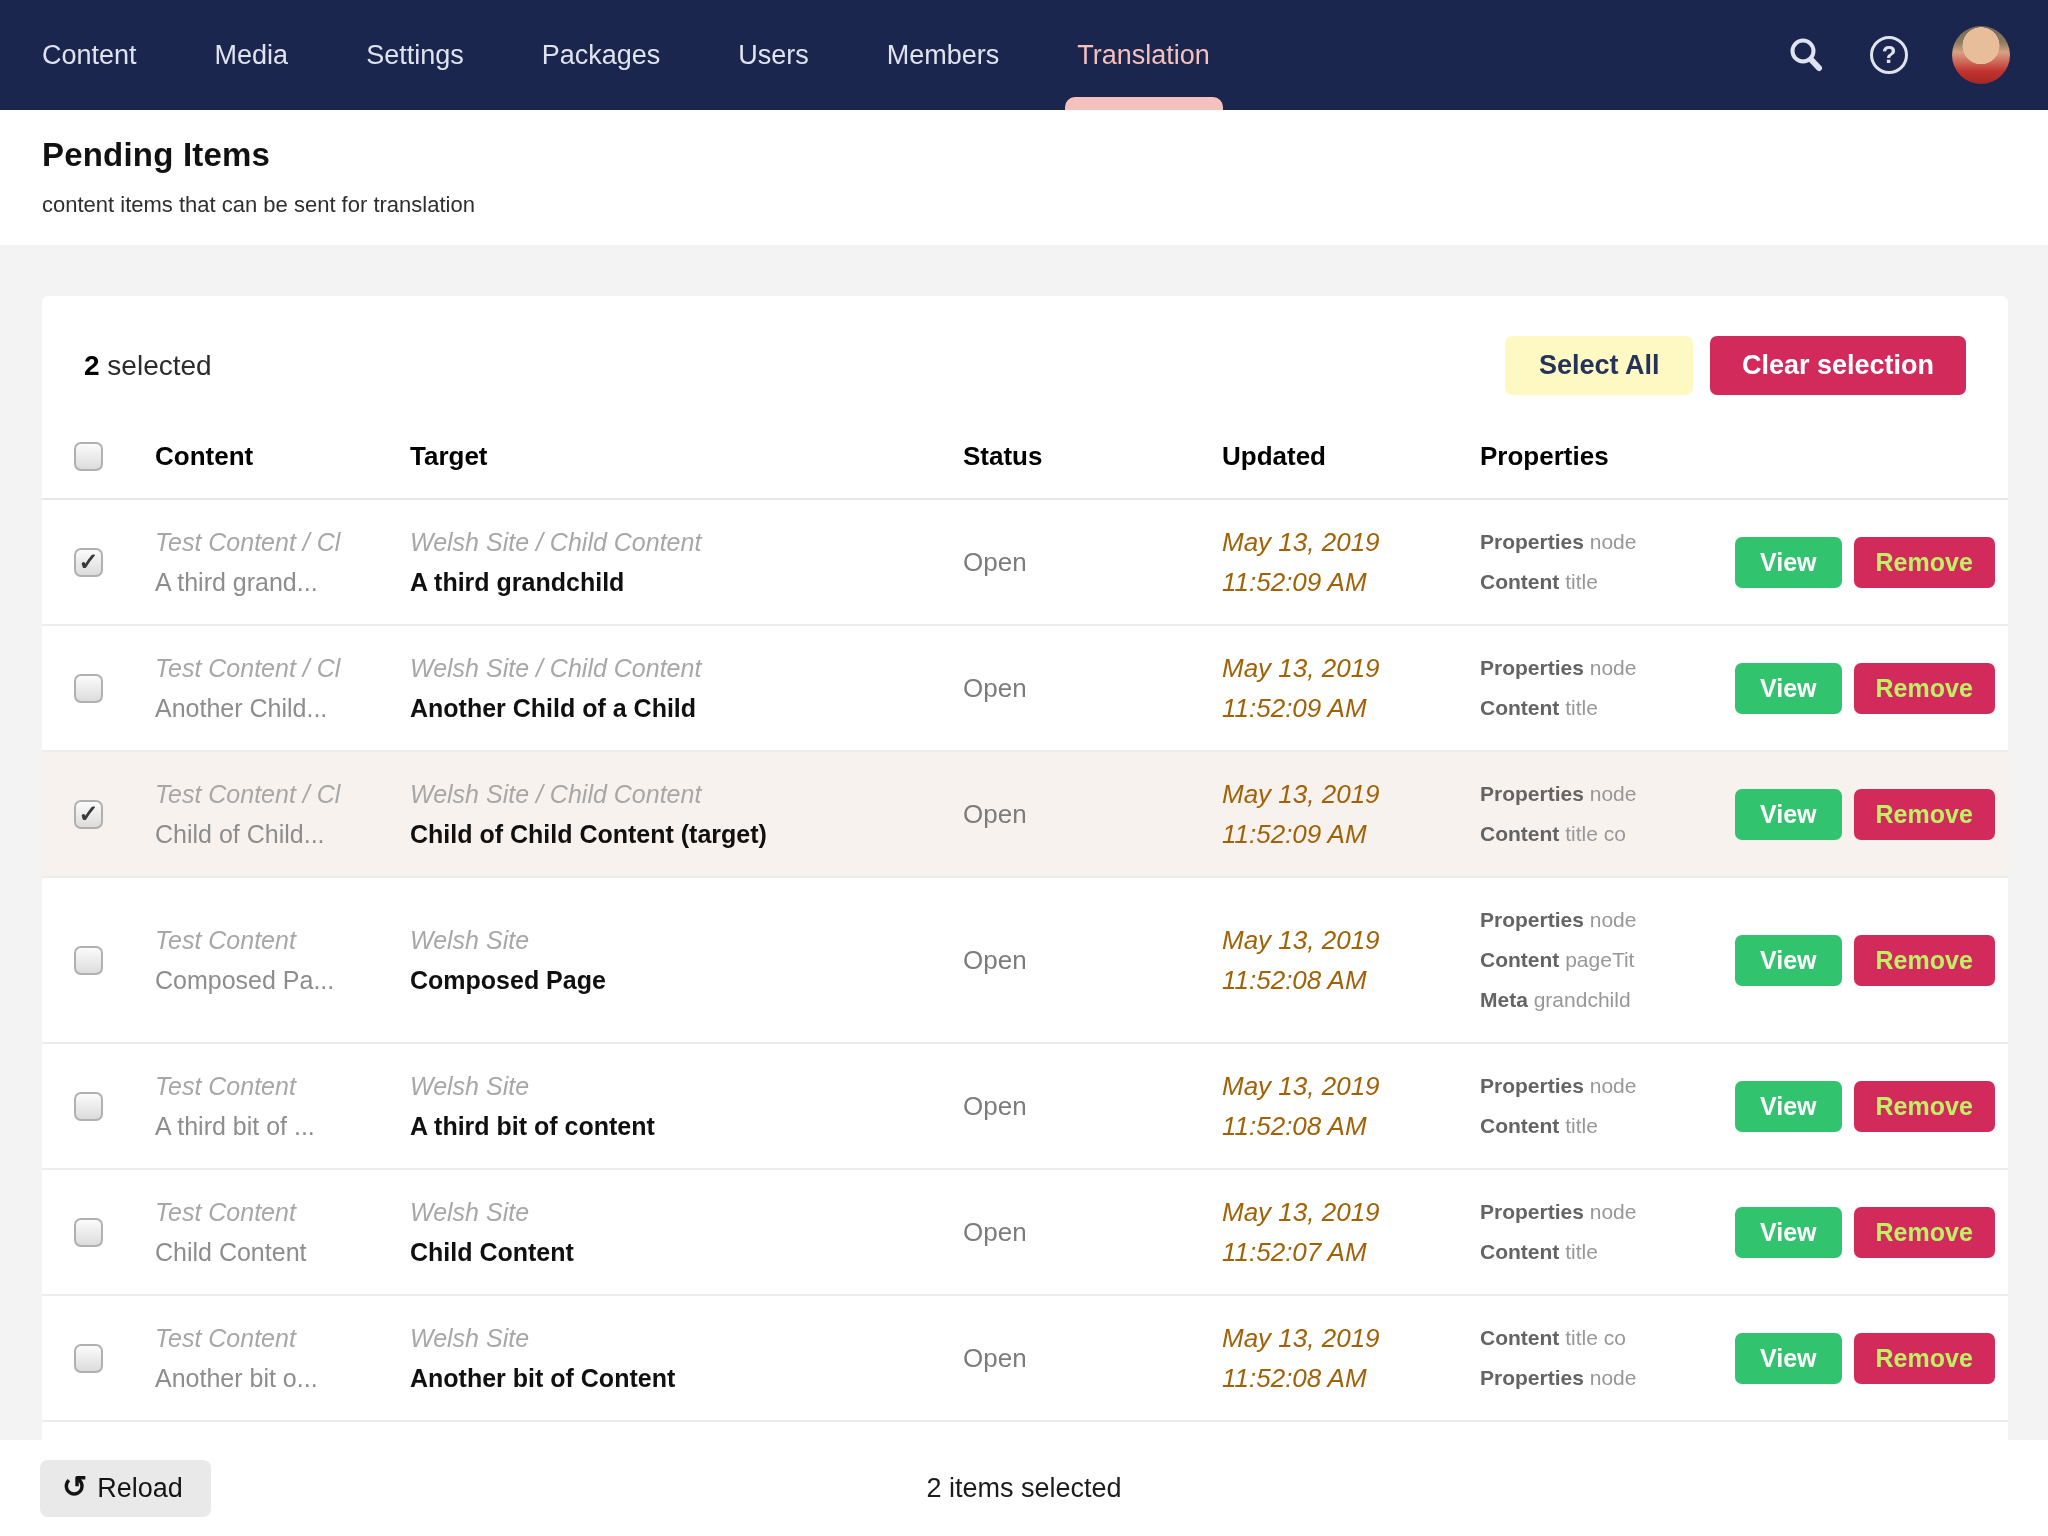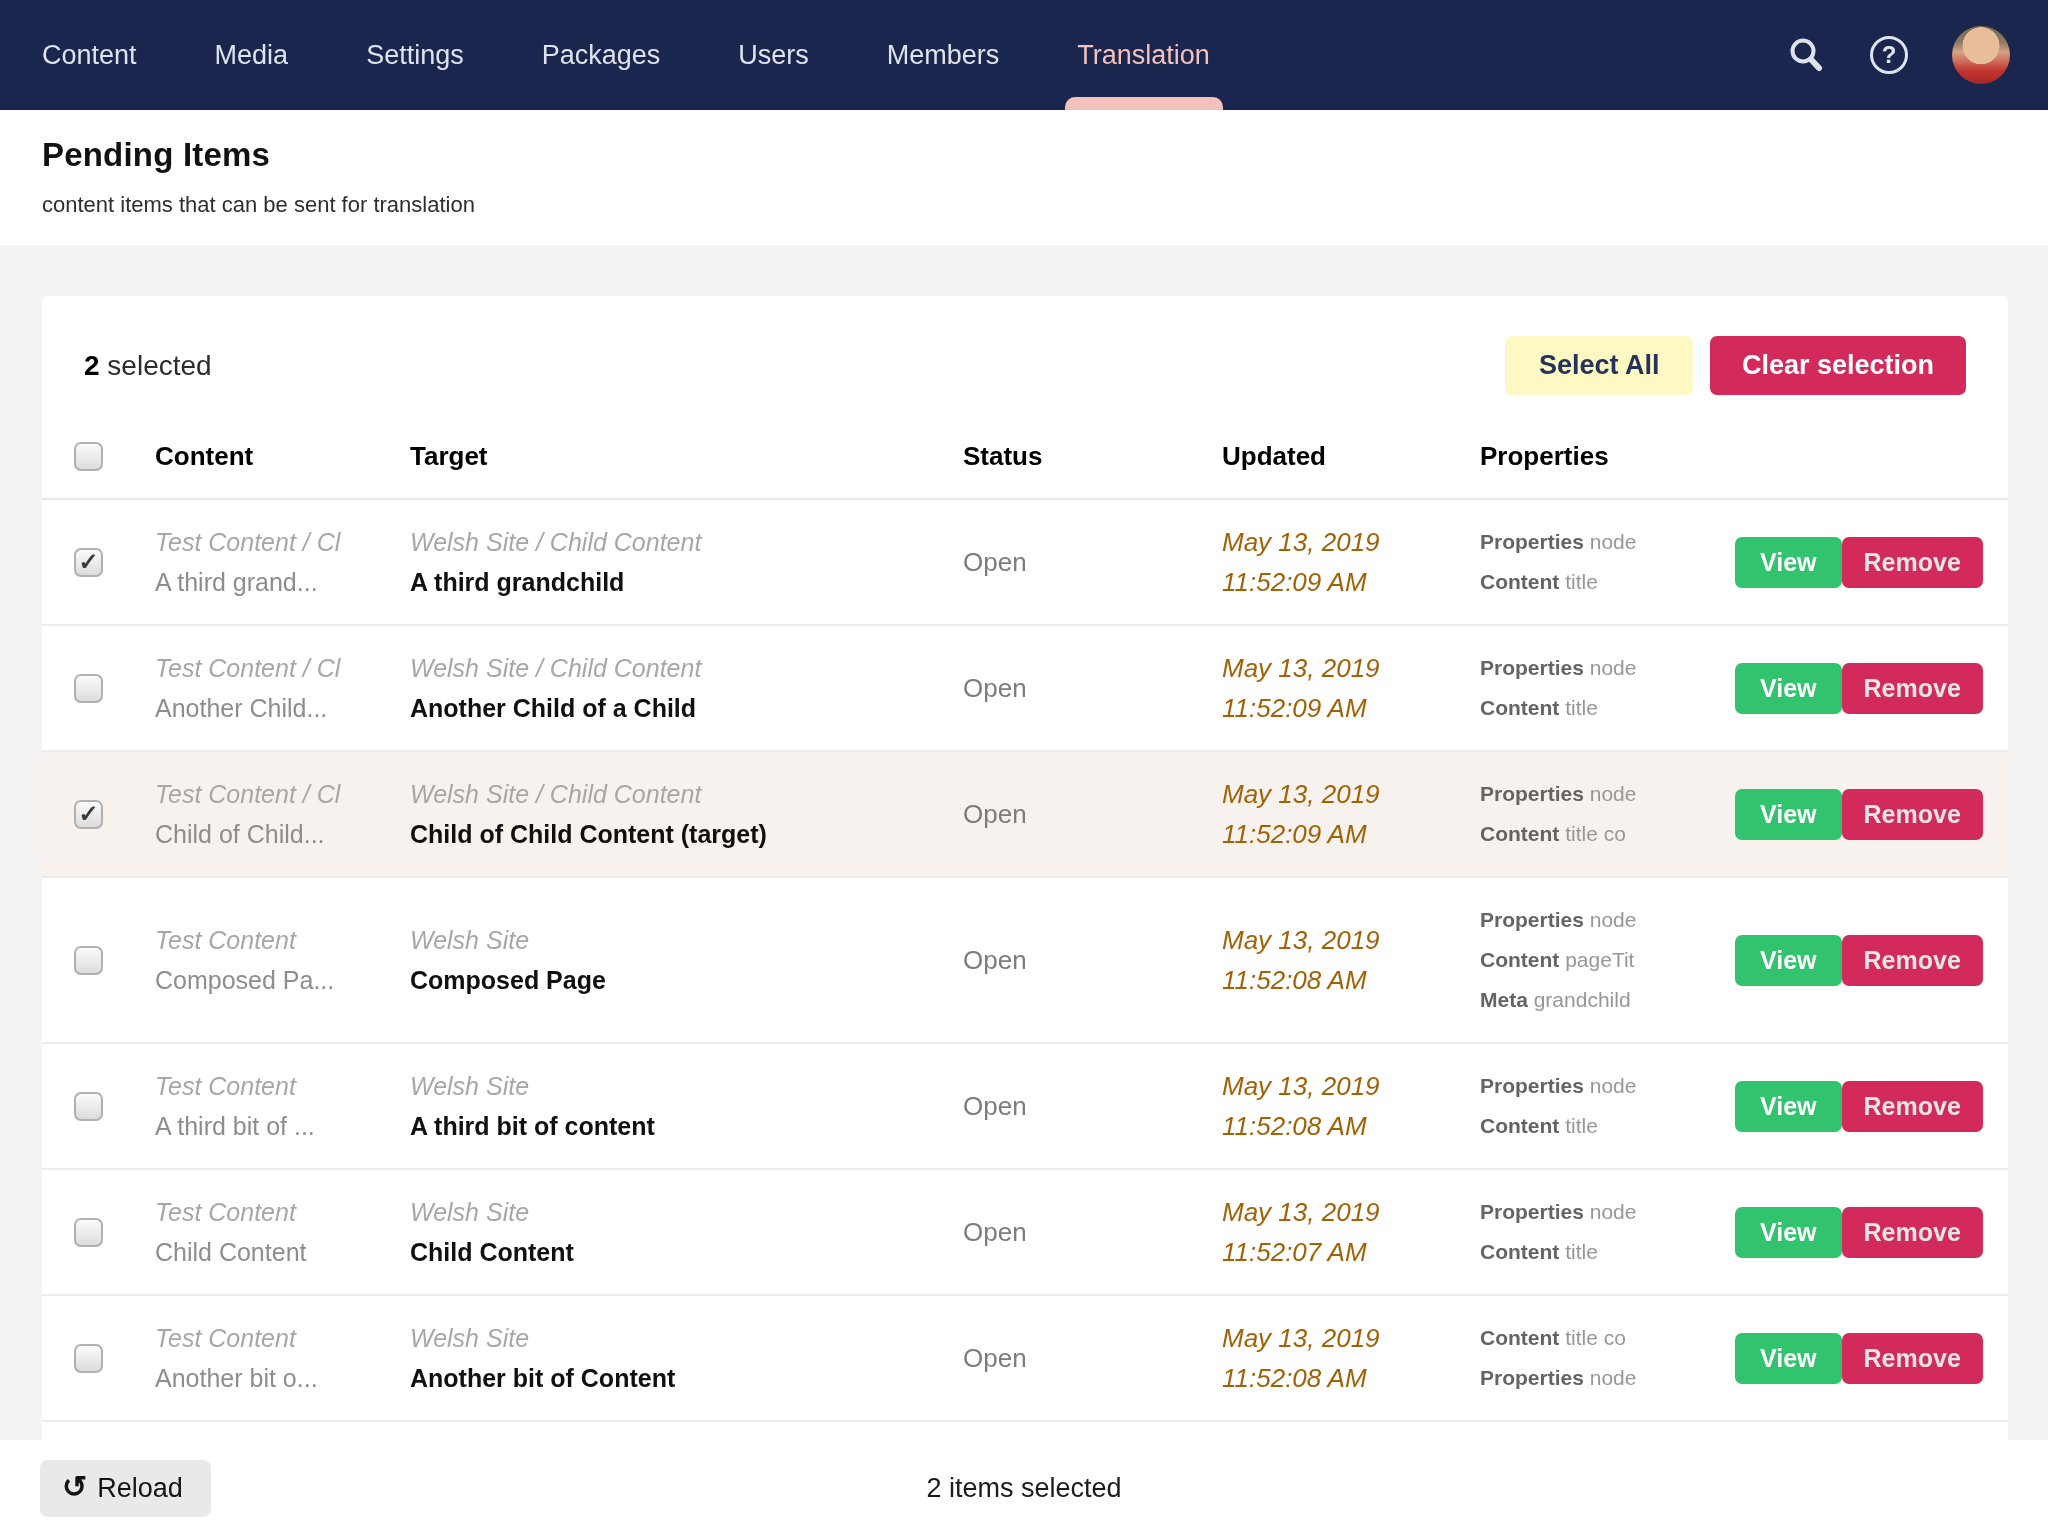--- a/index.html
+++ b/index.html
@@ -90,23 +90,23 @@
   .cell-stack { display:flex; flex-direction:column; }
   .path-line { font-style:italic; color:#a7a7a7; font-size:25px; line-height:40px;
     white-space:nowrap; overflow:hidden; }
   .name-gray { color:#8d8d8d; font-size:25px; line-height:40px; white-space:nowrap; overflow:hidden; }
   .name-bold { color:#101010; font-weight:bold; font-size:25px; line-height:40px; white-space:nowrap; overflow:hidden; }
   .c-status { font-size:26px; color:#7c7c7c; }
   .c-updated { font-size:26px; color:#a16207; line-height:40px;font-style:italic; }
   .prop-line { font-size:21px; line-height:40px; white-space:nowrap; overflow:hidden; }
   .prop-line b { color:#646464; font-weight:bold; }
   .prop-line span { color:#979797; }
-  .c-actions { display:flex; padding-right:42px; justify-content:flex-end; }
+  .c-actions { display:flex; gap:12px; padding-right:42px; justify-content:flex-end; }
   .btn-view { background:#32c36f; color:#fff; font-size:25px; padding:11px 25px; }
-  .btn-remove { background:#d32a5c; color:#e5e5e5; font-size:25px; padding:11px 22px; }
+  .btn-remove { background:#d32a5c; color:#bef264; font-size:25px; padding:11px 22px; }
 
   
   .footer {
     position:absolute; left:0; bottom:0; width:2048px; height:96px;
     background:#ffffff; display:flex; align-items:center; padding:0 40px;
   }
   .btn-reload {
     background:#e9e9e9; color:#141414; font-weight:normal;
     font-size:27px; padding:13px 28px 13px 22px; border-radius:8px;
     display:flex; align-items:center; gap:10px;

